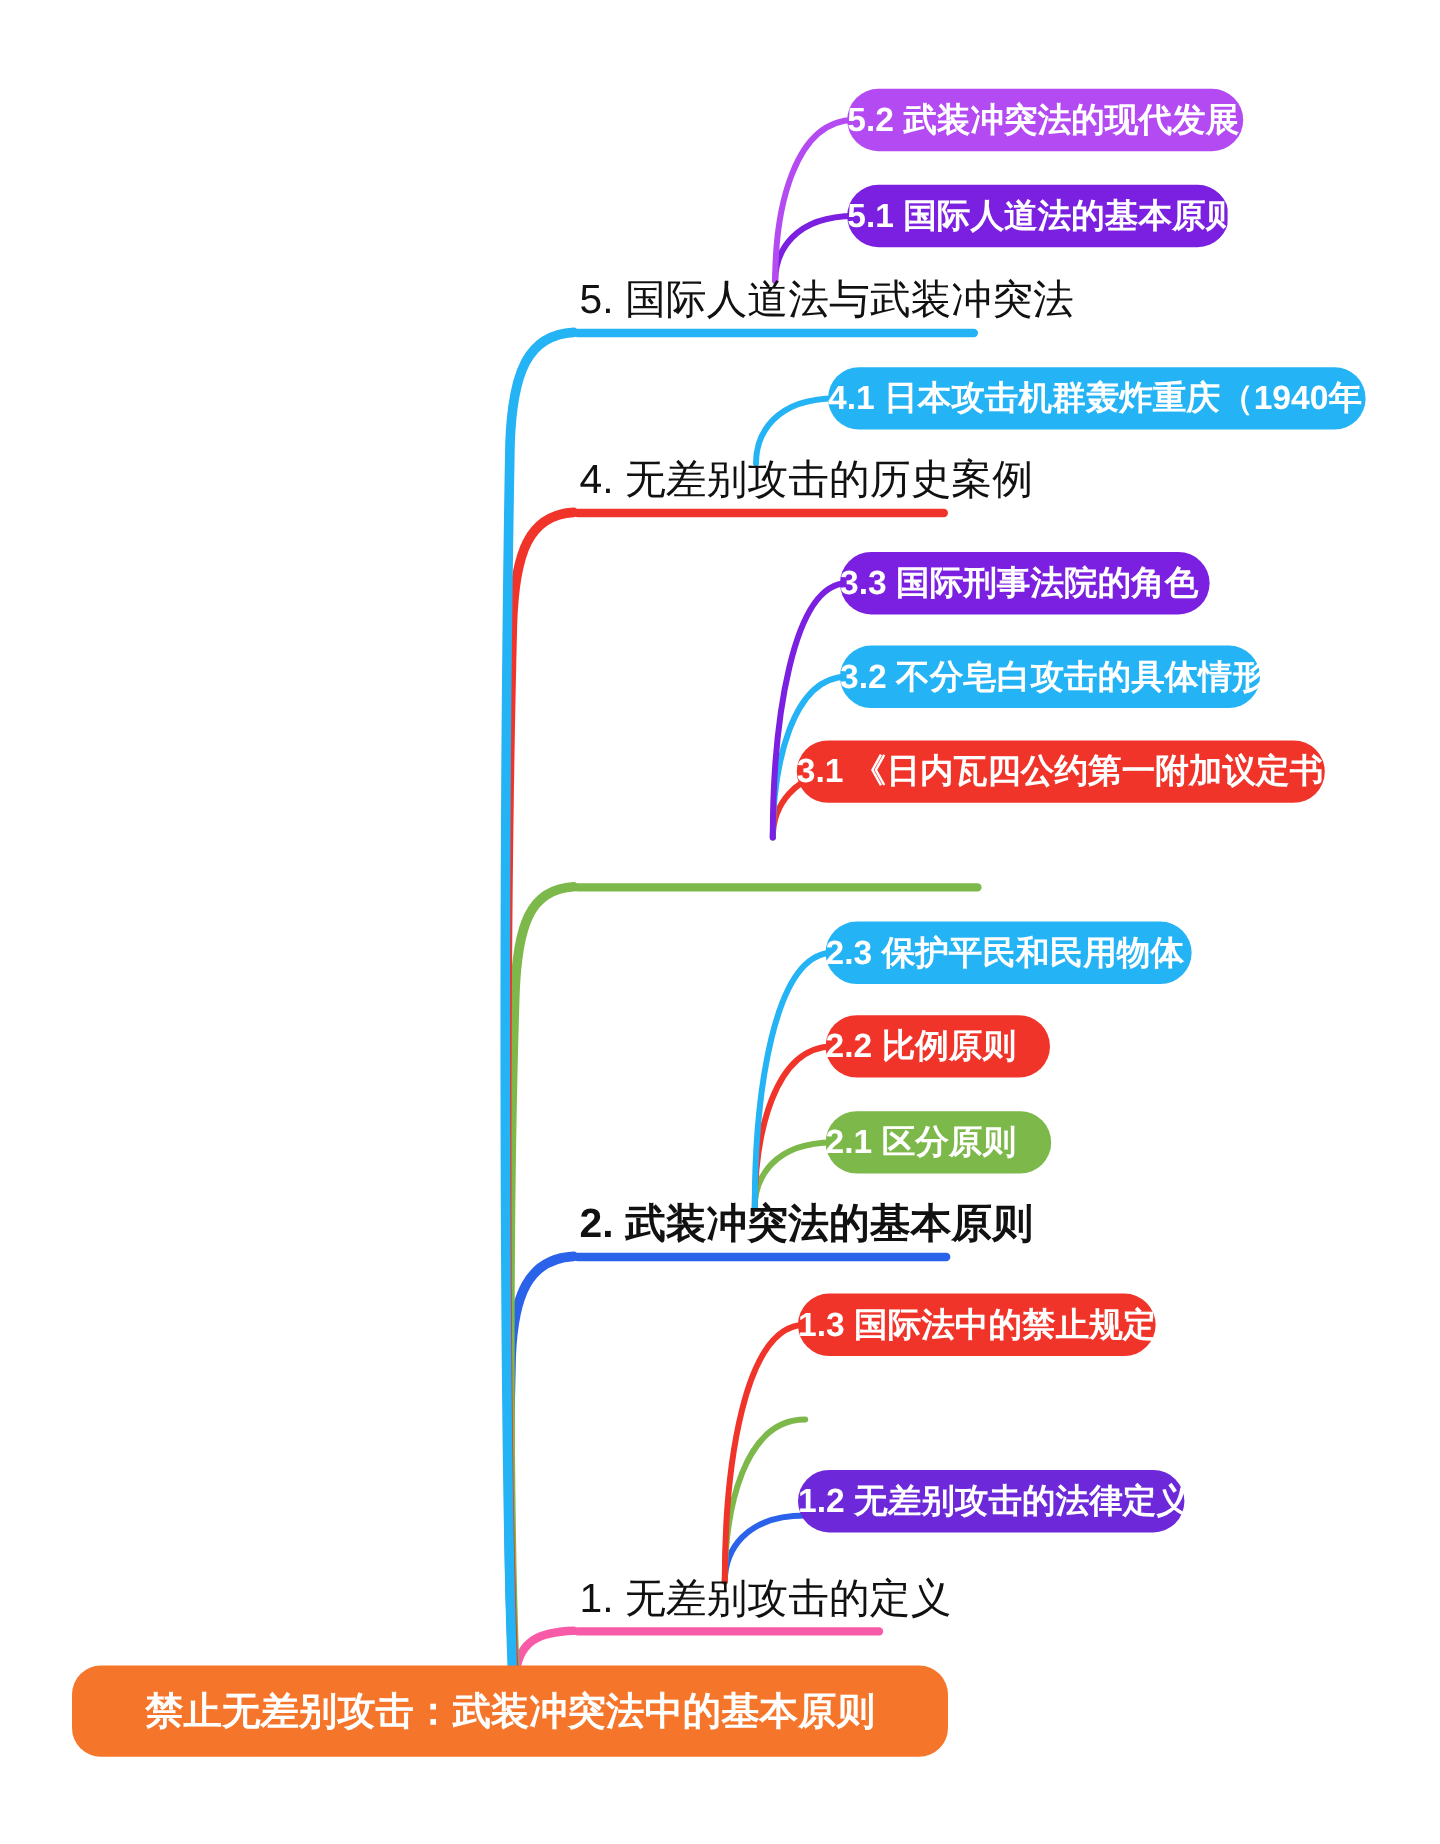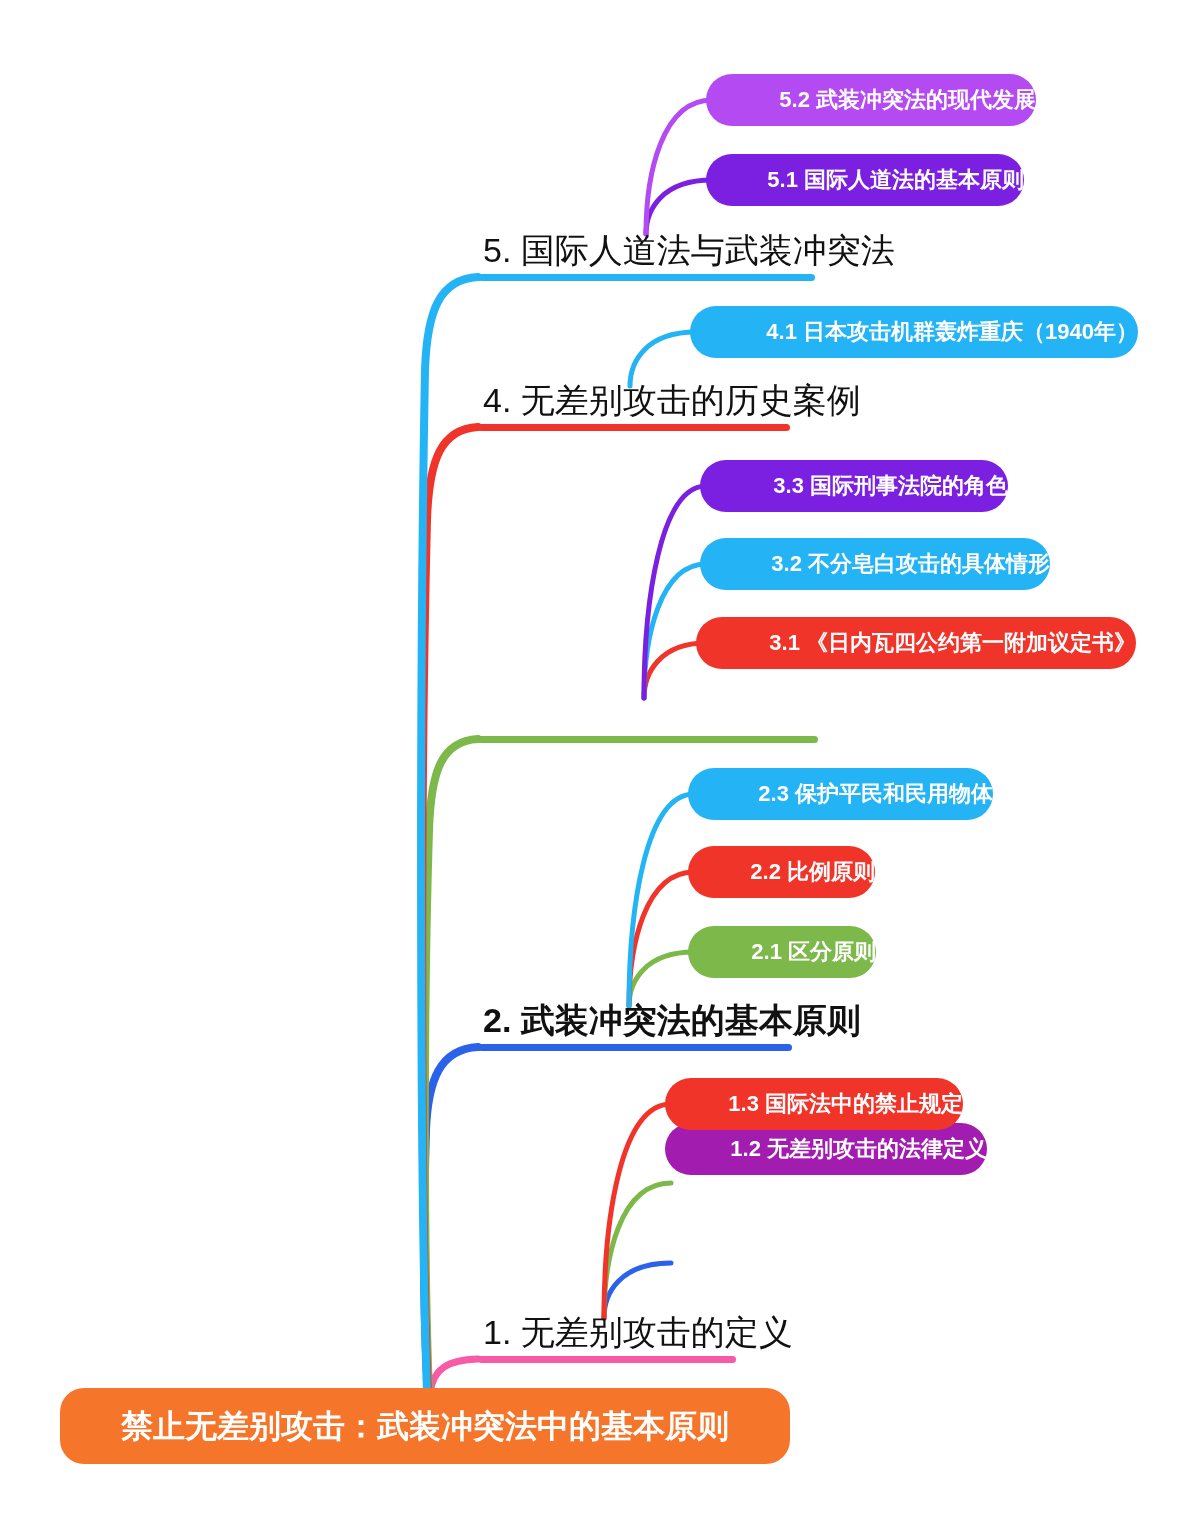--- a/index.html
+++ b/index.html
@@ -10,21 +10,21 @@
   svg.links{position:absolute;left:0;top:0;z-index:1;}
   .node-layer{position:absolute;left:0;top:0;width:100%;height:100%;z-index:2;pointer-events:none;}
   .node-layer > *{pointer-events:auto;}
   .branch-label{
     position:absolute;font-size:34px;font-weight:500;color:#111111;
     white-space:nowrap;line-height:32px;cursor:default;
   }
   .branch-underline{position:absolute;height:7px;border-radius:4px;}
   .pill{
     position:absolute;height:52px;border-radius:26px;color:#ffffff;
-    font-size:22px;font-weight:bold;line-height:52px;text-align:right;
+    font-size:28px;font-weight:bold;line-height:52px;text-align:left;
     white-space:nowrap;cursor:default;
   }
   .root-pill{
     position:absolute;left:60px;top:1388px;width:730px;height:76px;border-radius:24px;
     color:#ffffff;font-size:32px;font-weight:bold;line-height:76px;text-align:center;
     white-space:nowrap;cursor:default;
   }
 </style>
 <title>禁止无差别攻击：武装冲突法中的基本原则</title></head>
 <body>
@@ -46,29 +46,29 @@
       <path d="M 478 427 C 441 429 429 460 427 520 C 420 800 421 1230 428 1392" stroke="#f1342a" stroke-width="8" fill="none" stroke-linecap="round"></path>
       <path d="M 696 332 C 646 332 630 361.7 630 386" stroke="#24b3f4" stroke-width="5" fill="none" stroke-linecap="round"></path>
       <path d="M 478 277 C 440 279 427 310 425 370 C 419 700 420 1200 427 1392" stroke="#24b3f4" stroke-width="8" fill="none" stroke-linecap="round"></path>
       <path d="M 712 180 C 662 180 646 209.7 646 234" stroke="#7b1fe0" stroke-width="5" fill="none" stroke-linecap="round"></path>
       <path d="M 712 100 C 662 100 646 173.7 646 234" stroke="#b44af2" stroke-width="5" fill="none" stroke-linecap="round"></path>
     </svg>
   <div class="node-layer" id="node-layer">
     <div class="root-pill" id="root-pill" style="background: rgb(245, 118, 42); color: rgb(255, 255, 255);">禁止无差别攻击：武装冲突法中的基本原则</div>
   <div class="branch-label" style="left: 483px; top: 1316px;">1. 无差别攻击的定义</div>
       <div class="branch-underline" style="left: 478px; top: 1356px; width: 258px; background: rgb(247, 91, 167);"></div>
-      <div class="pill" style="left: 665px; top: 1123px; width: 322px; background: #a21caf;">1.2 无差别攻击的法律定义</div>
+      <div class="pill" style="left: 665px; top: 1225px; width: 322px; background: #6d28d9;">1.2 无差别攻击的法律定义</div>
       <div class="pill" style="left: 665px; top: 1078px; width: 298px; background: rgb(241, 52, 42);">1.3 国际法中的禁止规定</div>
       <div class="branch-label" style="left: 483px; top: 1004px; font-weight: bold;">2. 武装冲突法的基本原则</div>
       <div class="branch-underline" style="left: 478px; top: 1044px; width: 314px; background: rgb(42, 99, 234);"></div>
       <div class="pill" style="left: 688px; top: 926px; width: 188px; background: rgb(125, 184, 74);">2.1 区分原则</div>
       <div class="pill" style="left: 688px; top: 846px; width: 187px; background: rgb(241, 52, 42);">2.2 比例原则</div>
       <div class="pill" style="left: 688px; top: 768px; width: 305px; background: rgb(36, 179, 244);">2.3 保护平民和民用物体</div>
       <div class="branch-underline" style="left: 478px; top: 736px; width: 340px; background: rgb(125, 184, 74);"></div>
-      <div class="pill" style="left: 696px; top: 617px; width: 440px; background: rgb(241, 52, 42);">3.1 《日内瓦四公约第一附加议定书》</div>
+      <div class="pill" style="left: 664px; top: 617px; width: 440px; background: rgb(241, 52, 42);">3.1 《日内瓦四公约第一附加议定书》</div>
       <div class="pill" style="left: 700px; top: 538px; width: 350px; background: rgb(36, 179, 244);">3.2 不分皂白攻击的具体情形</div>
       <div class="pill" style="left: 700px; top: 460px; width: 308px; background: rgb(123, 31, 224);">3.3 国际刑事法院的角色</div>
       <div class="branch-label" style="left: 483px; top: 384px;">4. 无差别攻击的历史案例</div>
       <div class="branch-underline" style="left: 478px; top: 424px; width: 312px; background: rgb(241, 52, 42);"></div>
       <div class="pill" style="left: 690px; top: 306px; width: 448px; background: rgb(36, 179, 244);">4.1 日本攻击机群轰炸重庆（1940年）</div>
       <div class="branch-label" style="left: 483px; top: 234px;">5. 国际人道法与武装冲突法</div>
       <div class="branch-underline" style="left: 478px; top: 274px; width: 337px; background: rgb(36, 179, 244);"></div>
       <div class="pill" style="left: 706px; top: 154px; width: 318px; background: rgb(123, 31, 224);">5.1 国际人道法的基本原则</div>
       <div class="pill" style="left: 706px; top: 74px; width: 330px; background: rgb(180, 74, 242);">5.2 武装冲突法的现代发展</div>
     </div>

